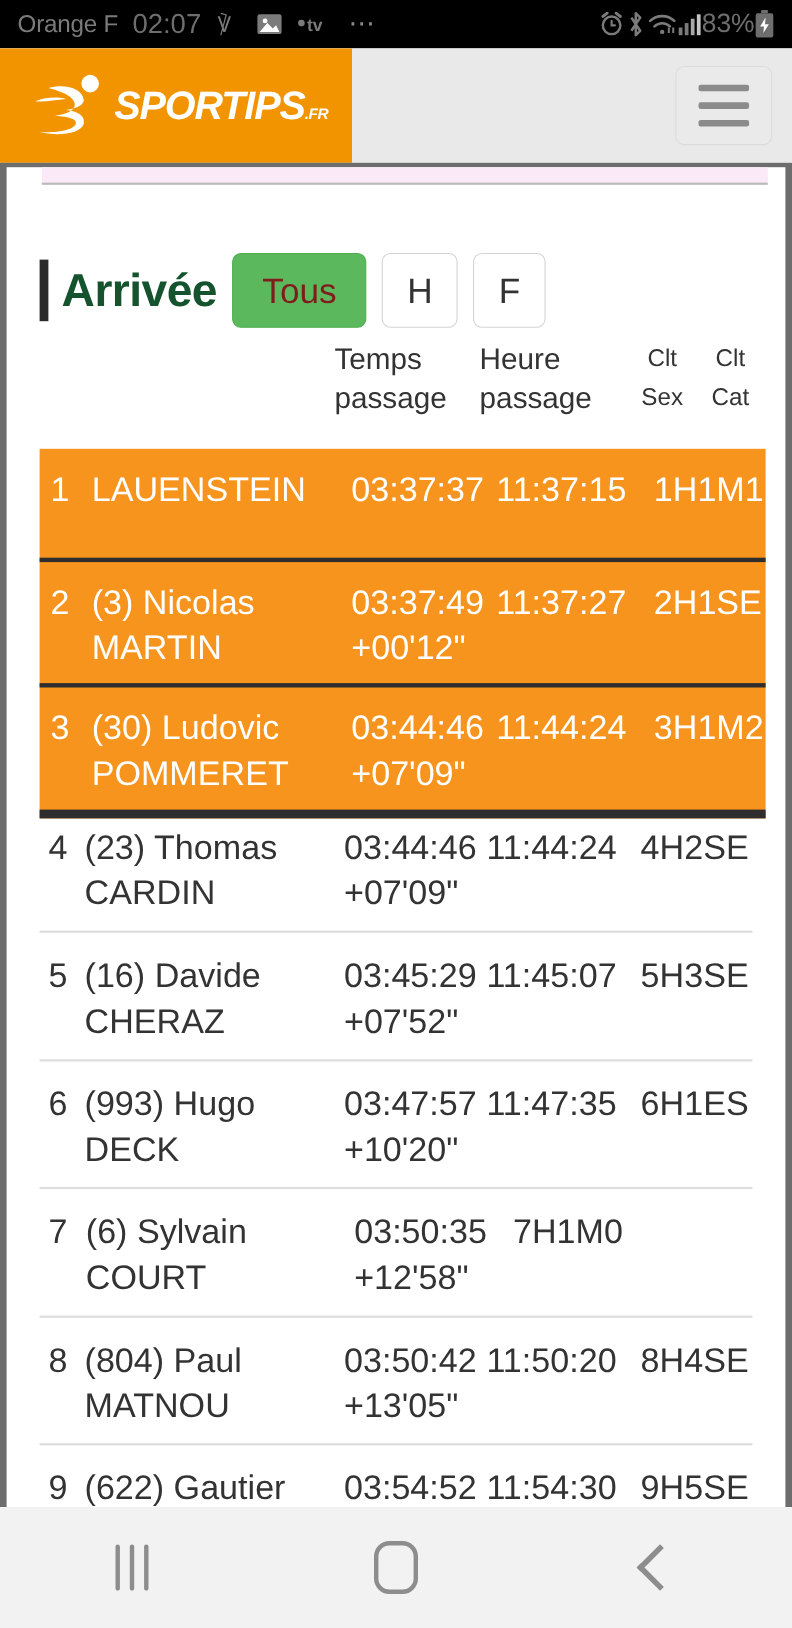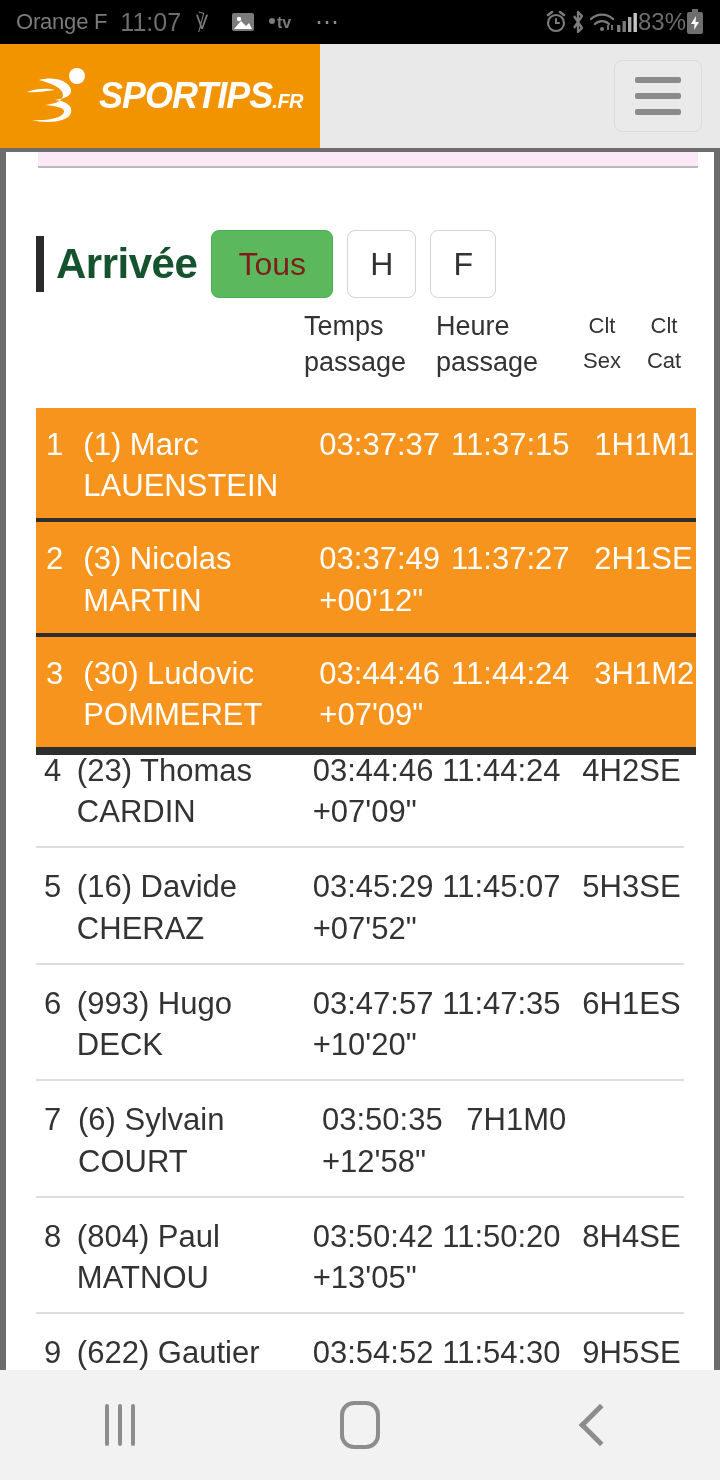--- a/index.html
+++ b/index.html
@@ -99,21 +99,21 @@
   .logo-text {
     color: #ffffff;
     font-family: "Liberation Sans", sans-serif;
     font-weight: bold;
     font-style: italic;
     font-size: 36px;
     letter-spacing: -1px;
     line-height: 1;
   }
   .logo-text .tld {
-    font-size: 20px;
+    font-size: 14px;
     vertical-align: baseline;
     letter-spacing: -0.5px;
     margin-top: 39px;
   }
   .burger {
     position: absolute;
     right: 18px;
     top: 16px;
     width: 88px;
     height: 72px;
@@ -348,21 +348,21 @@
   }
 </style>
 </head>
 <body>
 
 <div id="root">
 
   <div class="statusbar">
     <div class="sb-left">
       <span class="sb-carrier">Orange F</span>
-      <span class="sb-clock">11:07</span>
+      <span class="sb-clock">02:07</span>
       <span class="sb-ico">
         <svg width="24" height="24" viewBox="0 0 24 24">
             <text x="2" y="19" font-family="DejaVu Serif, serif" font-size="20" fill="#7b7b7b">℣</text>
           </svg>
       </span>
       <span class="sb-ico">
         <svg width="24" height="22" viewBox="0 0 24 22">
           <rect x="1" y="2" width="22" height="18" rx="2" fill="#7b7b7b"></rect>
           <circle cx="8" cy="8" r="2.2" fill="#ffffff"></circle>
           <path d="M3 18 L10 10 L15 15 L18 12 L21 18 Z" fill="#ffffff"></path>
@@ -477,21 +477,20 @@
             <div>Cat</div>
           </div>
         </div>
       </div>
 
       <div class="hl-block">
 
         <div class="hl-row">
           <div class="cellmain hl-rank">1</div>
           <div class="hl-name">
-            <div class="cellmain">(1) Marc</div>
             <div class="cellmain">LAUENSTEIN</div>
           </div>
           <div class="hl-time">
             <div class="cellmain">03:37:37</div>
             <div class="cellsub"></div>
           </div>
           <div class="cellmain hl-pass">11:37:15</div>
           <div class="cellmain hl-sex">1H</div>
           <div class="cellmain hl-cat">1M1</div>
         </div>

